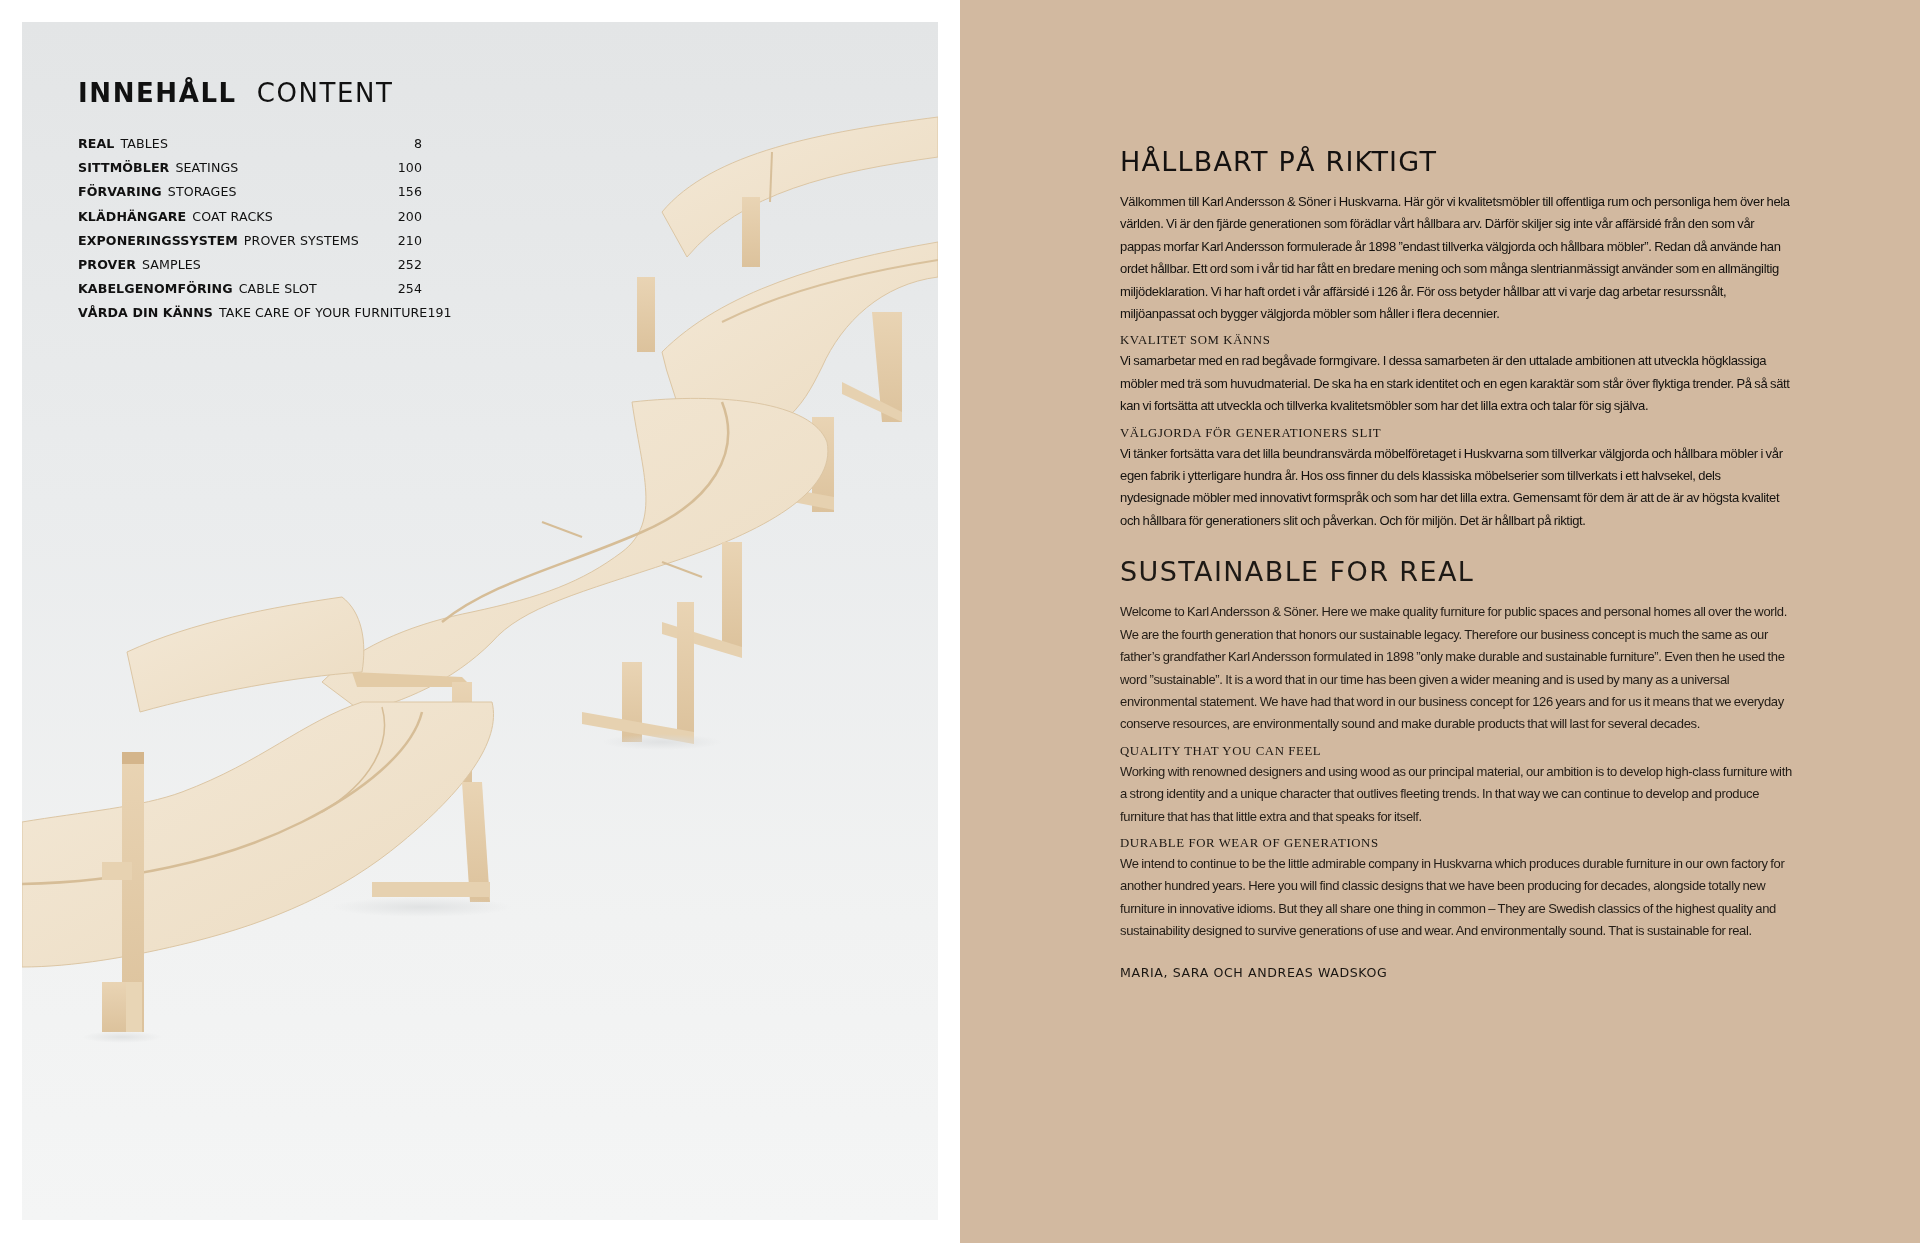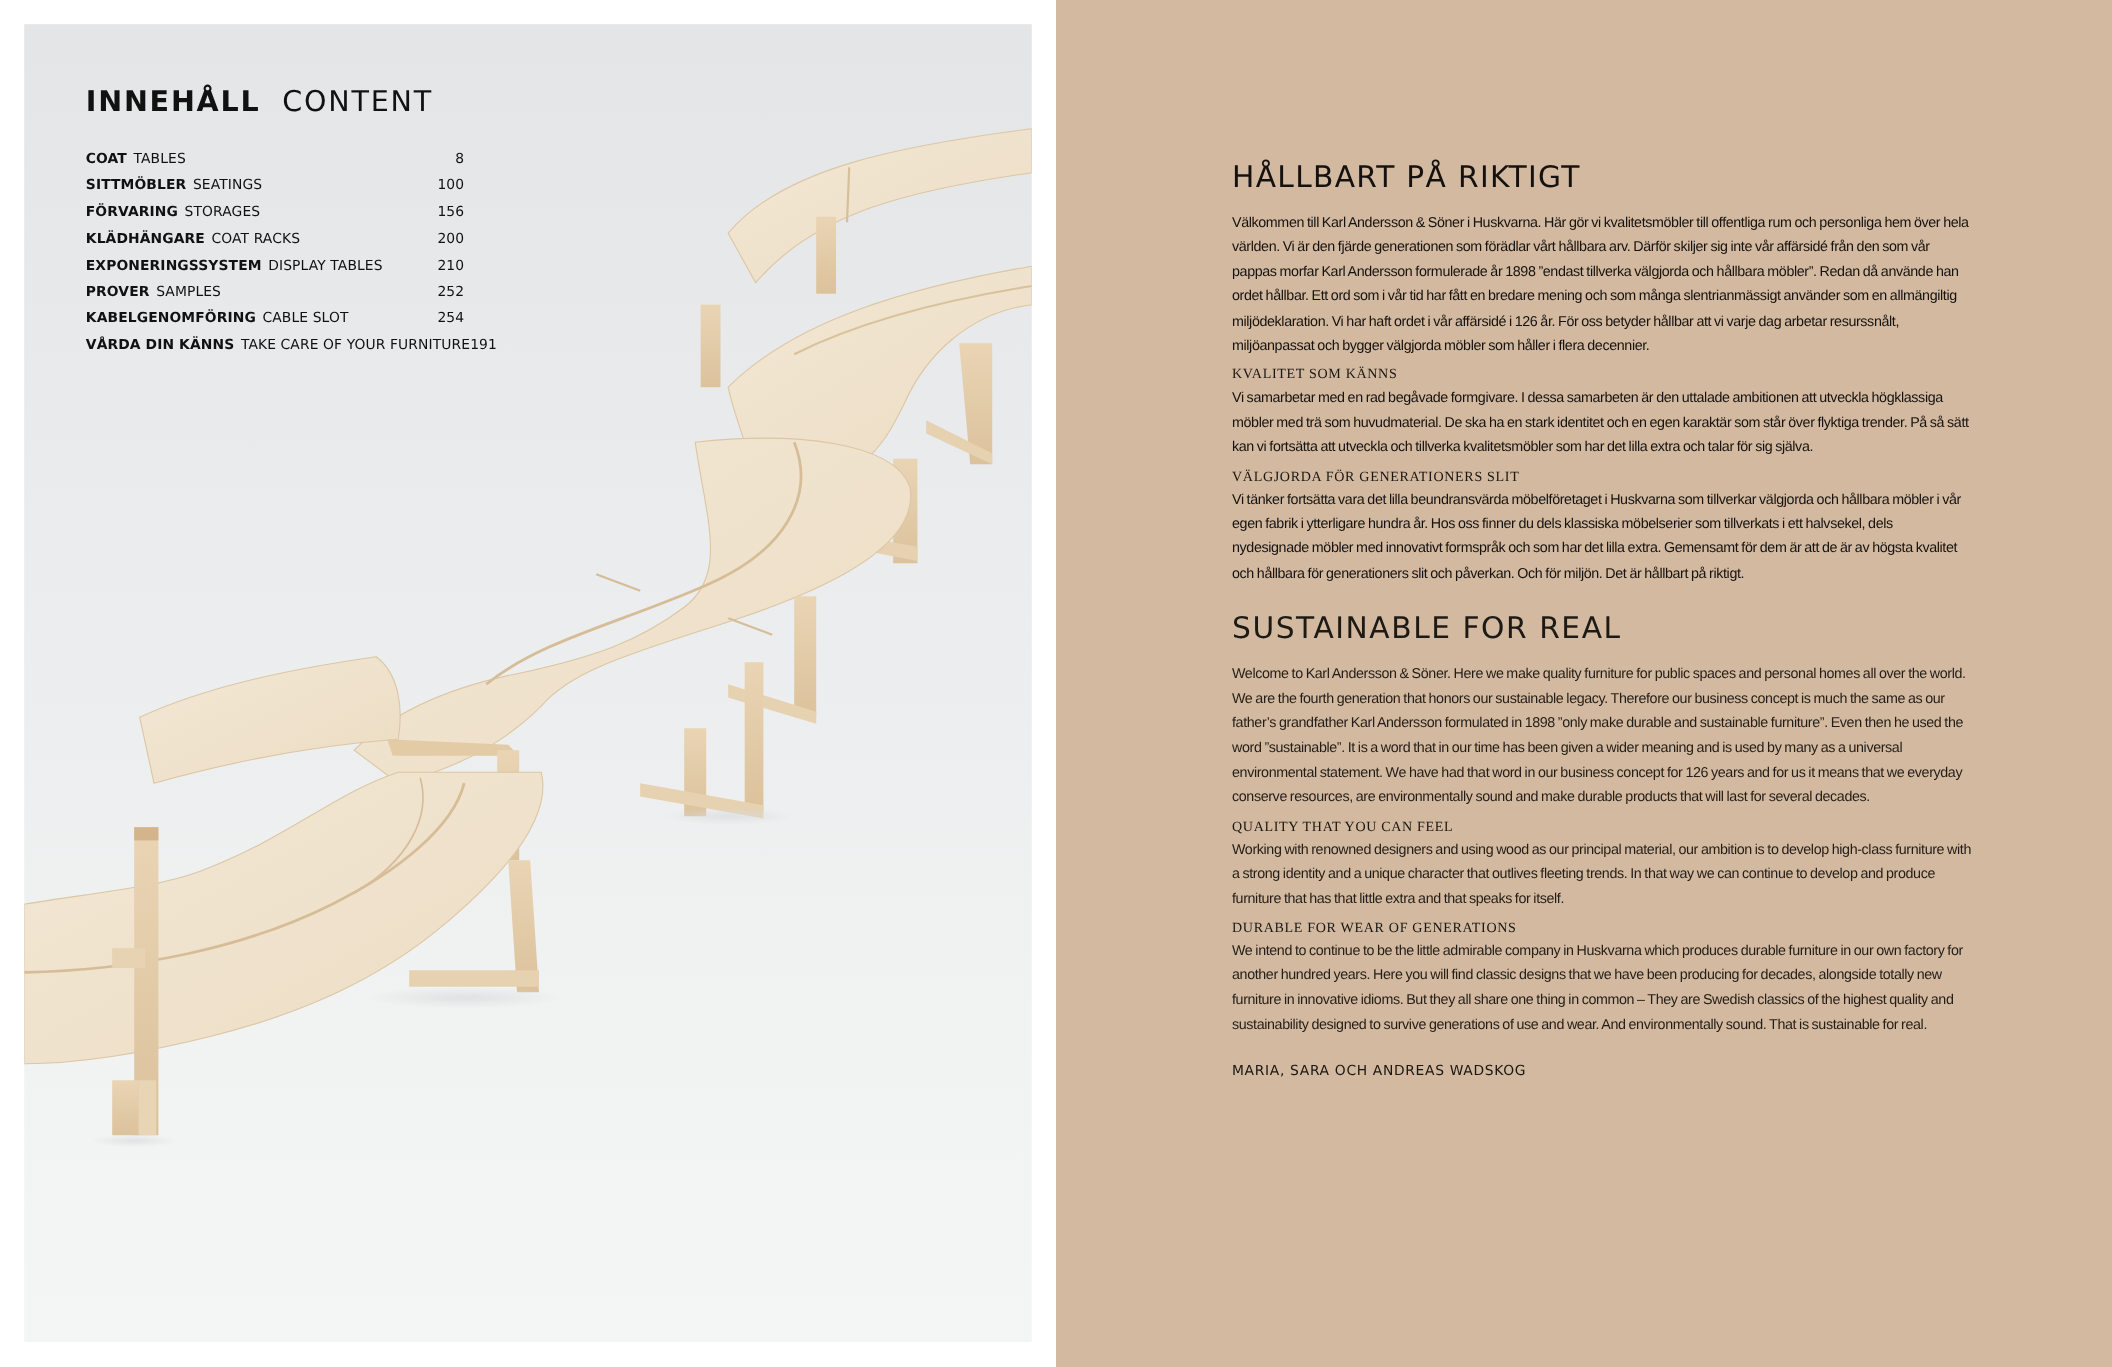--- a/index.html
+++ b/index.html
@@ -133,37 +133,37 @@
       </svg>
     </div>
 
     <div class="toc">
       <h2 class="toc-title">
         <span class="sv">INNEHÅLL</span>
         <span class="en">CONTENT</span>
       </h2>
       <ul class="toc-list">
         <li class="toc-row">
-          <span><span class="sv">COAT</span><span class="en">TABLES</span></span>
+          <span><span class="sv">REAL</span><span class="en">TABLES</span></span>
           <span class="page">8</span>
         </li>
         <li class="toc-row">
           <span><span class="sv">SITTMÖBLER</span><span class="en">SEATINGS</span></span>
           <span class="page">100</span>
         </li>
         <li class="toc-row">
           <span><span class="sv">FÖRVARING</span><span class="en">STORAGES</span></span>
           <span class="page">156</span>
         </li>
         <li class="toc-row">
           <span><span class="sv">KLÄDHÄNGARE</span><span class="en">COAT RACKS</span></span>
           <span class="page">200</span>
         </li>
         <li class="toc-row">
-          <span><span class="sv">EXPONERINGSSYSTEM</span><span class="en">DISPLAY TABLES</span></span>
+          <span><span class="sv">EXPONERINGSSYSTEM</span><span class="en">PROVER SYSTEMS</span></span>
           <span class="page">210</span>
         </li>
         <li class="toc-row">
           <span><span class="sv">PROVER</span><span class="en">SAMPLES</span></span>
           <span class="page">252</span>
         </li>
         <li class="toc-row">
           <span><span class="sv">KABELGENOMFÖRING</span><span class="en">CABLE SLOT</span></span>
           <span class="page">254</span>
         </li>

